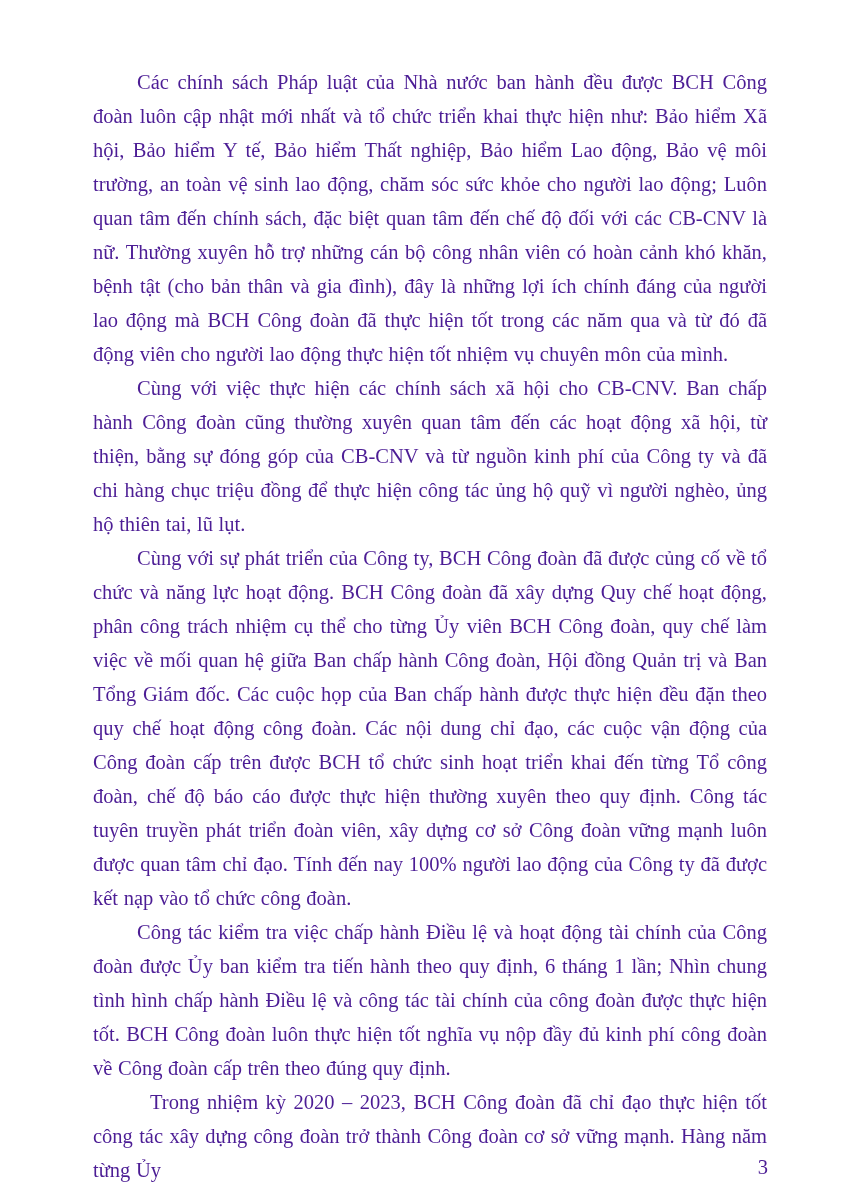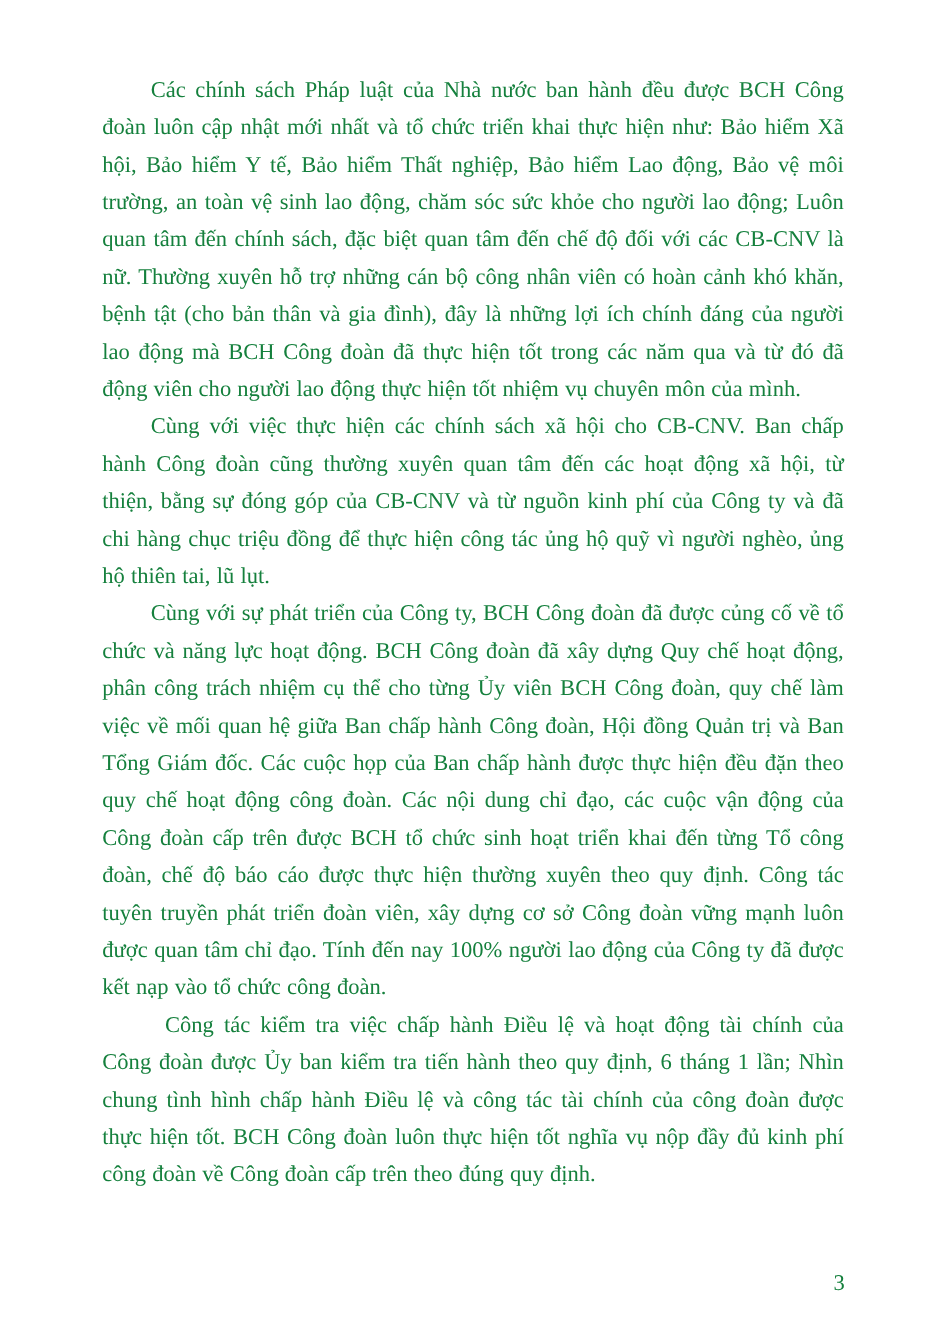--- a/index.html
+++ b/index.html
@@ -7,21 +7,21 @@
     padding: 0;
     background: #ffffff;
   }
   .doc-page {
     position: relative;
     width: 848px;
     height: 1200px;
     background: #ffffff;
     overflow: hidden;
     font-family: "Liberation Serif", "DejaVu Serif", serif;
-    color: #15803d;
+    color: #4c1d95;
   }
   .doc-body {
     position: absolute;
     left: 93px;
     top: 65px;
     width: 674px;
   }
   .para {
     margin: 0;
     font-size: 20.5px;
@@ -43,15 +43,16 @@
 </style>
 </head>
 <body>
 
 <div class="doc-page">
   <div class="doc-body">
       <p class="para">Các chính sách Pháp luật của Nhà nước ban hành đều được BCH Công đoàn luôn cập nhật mới nhất và tổ chức triển khai thực hiện như: Bảo hiểm Xã hội, Bảo hiểm Y tế, Bảo hiểm Thất nghiệp, Bảo hiểm Lao động, Bảo vệ môi trường, an toàn vệ sinh lao động, chăm sóc sức khỏe cho người lao động; Luôn quan tâm đến chính sách, đặc biệt quan tâm đến chế độ đối với các CB-CNV là nữ. Thường xuyên hỗ trợ những cán bộ công nhân viên có hoàn cảnh khó khăn, bệnh tật (cho bản thân và gia đình), đây là những lợi ích chính đáng của người lao động mà BCH Công đoàn đã thực hiện tốt trong các năm qua và từ đó đã động viên cho người lao động thực hiện tốt nhiệm vụ chuyên môn của mình.</p>
       <p class="para">Cùng với việc thực hiện các chính sách xã hội cho CB-CNV. Ban chấp hành Công đoàn cũng thường xuyên quan tâm đến các hoạt động xã hội, từ thiện, bằng sự đóng góp của CB-CNV và từ nguồn kinh phí của Công ty và đã chi hàng chục triệu đồng để thực hiện công tác ủng hộ quỹ vì người nghèo, ủng hộ thiên tai, lũ lụt.</p>
       <p class="para">Cùng với sự phát triển của Công ty, BCH Công đoàn đã được củng cố về tổ chức và năng lực hoạt động. BCH Công đoàn đã xây dựng Quy chế hoạt động, phân công trách nhiệm cụ thể cho từng Ủy viên BCH Công đoàn, quy chế làm việc về mối quan hệ giữa Ban chấp hành Công đoàn, Hội đồng Quản trị và Ban Tổng Giám đốc. Các cuộc họp của Ban chấp hành được thực hiện đều đặn theo quy chế hoạt động công đoàn. Các nội dung chỉ đạo, các cuộc vận động của Công đoàn cấp trên được BCH tổ chức sinh hoạt triển khai đến từng Tổ công đoàn, chế độ báo cáo được thực hiện thường xuyên theo quy định. Công tác tuyên truyền phát triển đoàn viên, xây dựng cơ sở Công đoàn vững mạnh luôn được quan tâm chỉ đạo. Tính đến nay 100% người lao động của Công ty đã được kết nạp vào tổ chức công đoàn.</p>
       <p class="para">Công tác kiểm tra việc chấp hành Điều lệ và hoạt động tài chính của Công đoàn được Ủy ban kiểm tra tiến hành theo quy định, 6 tháng 1 lần; Nhìn chung tình hình chấp hành Điều lệ và công tác tài chính của công đoàn được thực hiện tốt. BCH Công đoàn  luôn thực hiện tốt nghĩa vụ nộp đầy đủ kinh phí công đoàn về Công đoàn cấp trên theo đúng quy định.</p>
+      <p class="para">Trong nhiệm kỳ 2020 – 2023, BCH Công đoàn đã chỉ đạo thực hiện tốt công tác xây dựng công đoàn trở thành Công đoàn cơ sở vững mạnh. Hàng năm từng Ủy</p>
     </div>
   <div class="page-number">3</div>
 </div>
 
 </body></html>

